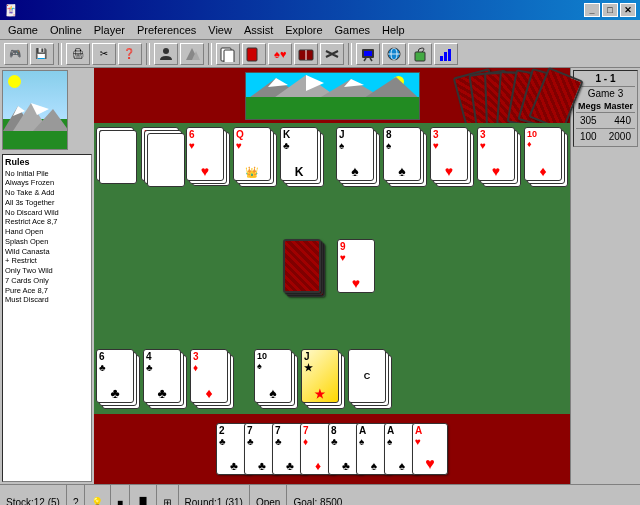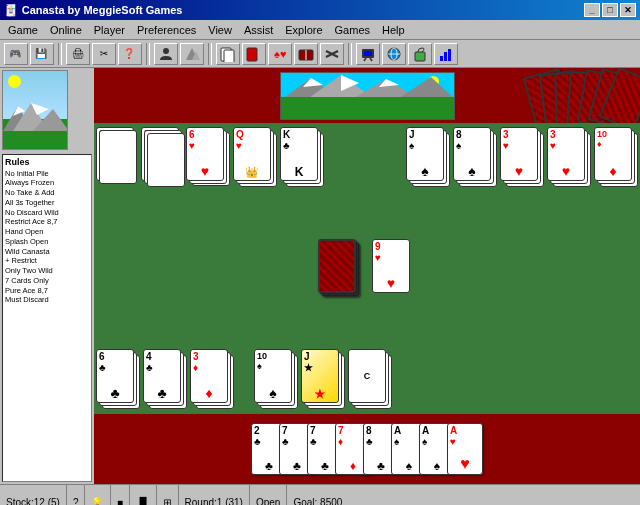--- a/index.html
+++ b/index.html
@@ -157,21 +157,20 @@
       position: relative;
       overflow: hidden;
     }
   </style>
 </head>
 <body>
 
 <div class="title-bar">
   <div class="title-bar-left">
     <span>🃏</span>
-    <span>Canasta by MeggieSoft Games</span>
   </div>
   <div class="title-controls">
     <div class="title-btn">_</div>
     <div class="title-btn">□</div>
     <div class="title-btn" style="background:#c0c0c0;">✕</div>
   </div>
 </div>
 
 <div class="menu-bar">
   <span class="menu-item">Game</span>
@@ -553,20 +552,38 @@
         </div>
         <div style="width:36px;height:52px;background:white;border:1px solid #333;border-radius:3px;display:flex;flex-direction:column;justify-content:space-between;padding:1px 2px;font-size:10px;font-weight:bold;color:red;margin-right:0px;box-shadow:1px 1px 2px rgba(0,0,0,0.4);cursor:pointer;">
           <div>A<br>♥</div>
             <div style="font-size:16px;text-align:center;">♥</div>
         </div>
       </div>
     </div>
 
   </div>
 
+  <div class="right-panel">
+    <div style="background:#c0c0c0;border:1px inset #808080;margin:2px;padding:2px;">
+      <div style="text-align:center;font-size:10px;font-weight:bold;border-bottom:1px solid #808080;padding-bottom:2px;">1 - 1</div>
+      <div style="text-align:center;font-size:10px;padding:1px;">Game 3</div>
+      <div style="display:flex;justify-content:space-between;font-size:9px;font-weight:bold;background:#c0c0c0;padding:1px 2px;border-bottom:1px solid #808080;">
+        <span>Megs</span>
+        <span>Master</span>
+      </div>
+      <div style="display:flex;justify-content:space-between;font-size:10px;padding:2px 4px;">
+        <span>305</span>
+        <span>440</span>
+      </div>
+      <div style="display:flex;justify-content:space-between;font-size:10px;padding:2px 4px;border-top:1px solid #808080;">
+        <span>100</span>
+        <span>2000</span>
+      </div>
+    </div>
+  </div>
 
 </div>
 
 <div class="status-bar">
   <div class="status-section">Stock:12 (5)</div>
   <div class="status-section" style="cursor:pointer;">?</div>
   <div class="status-section" style="cursor:pointer;">💡</div>
   <div class="status-section" style="cursor:pointer;">■</div>
   <div class="status-section" style="cursor:pointer;">▐▌</div>
   <div class="status-section" style="cursor:pointer;">⊞</div>

